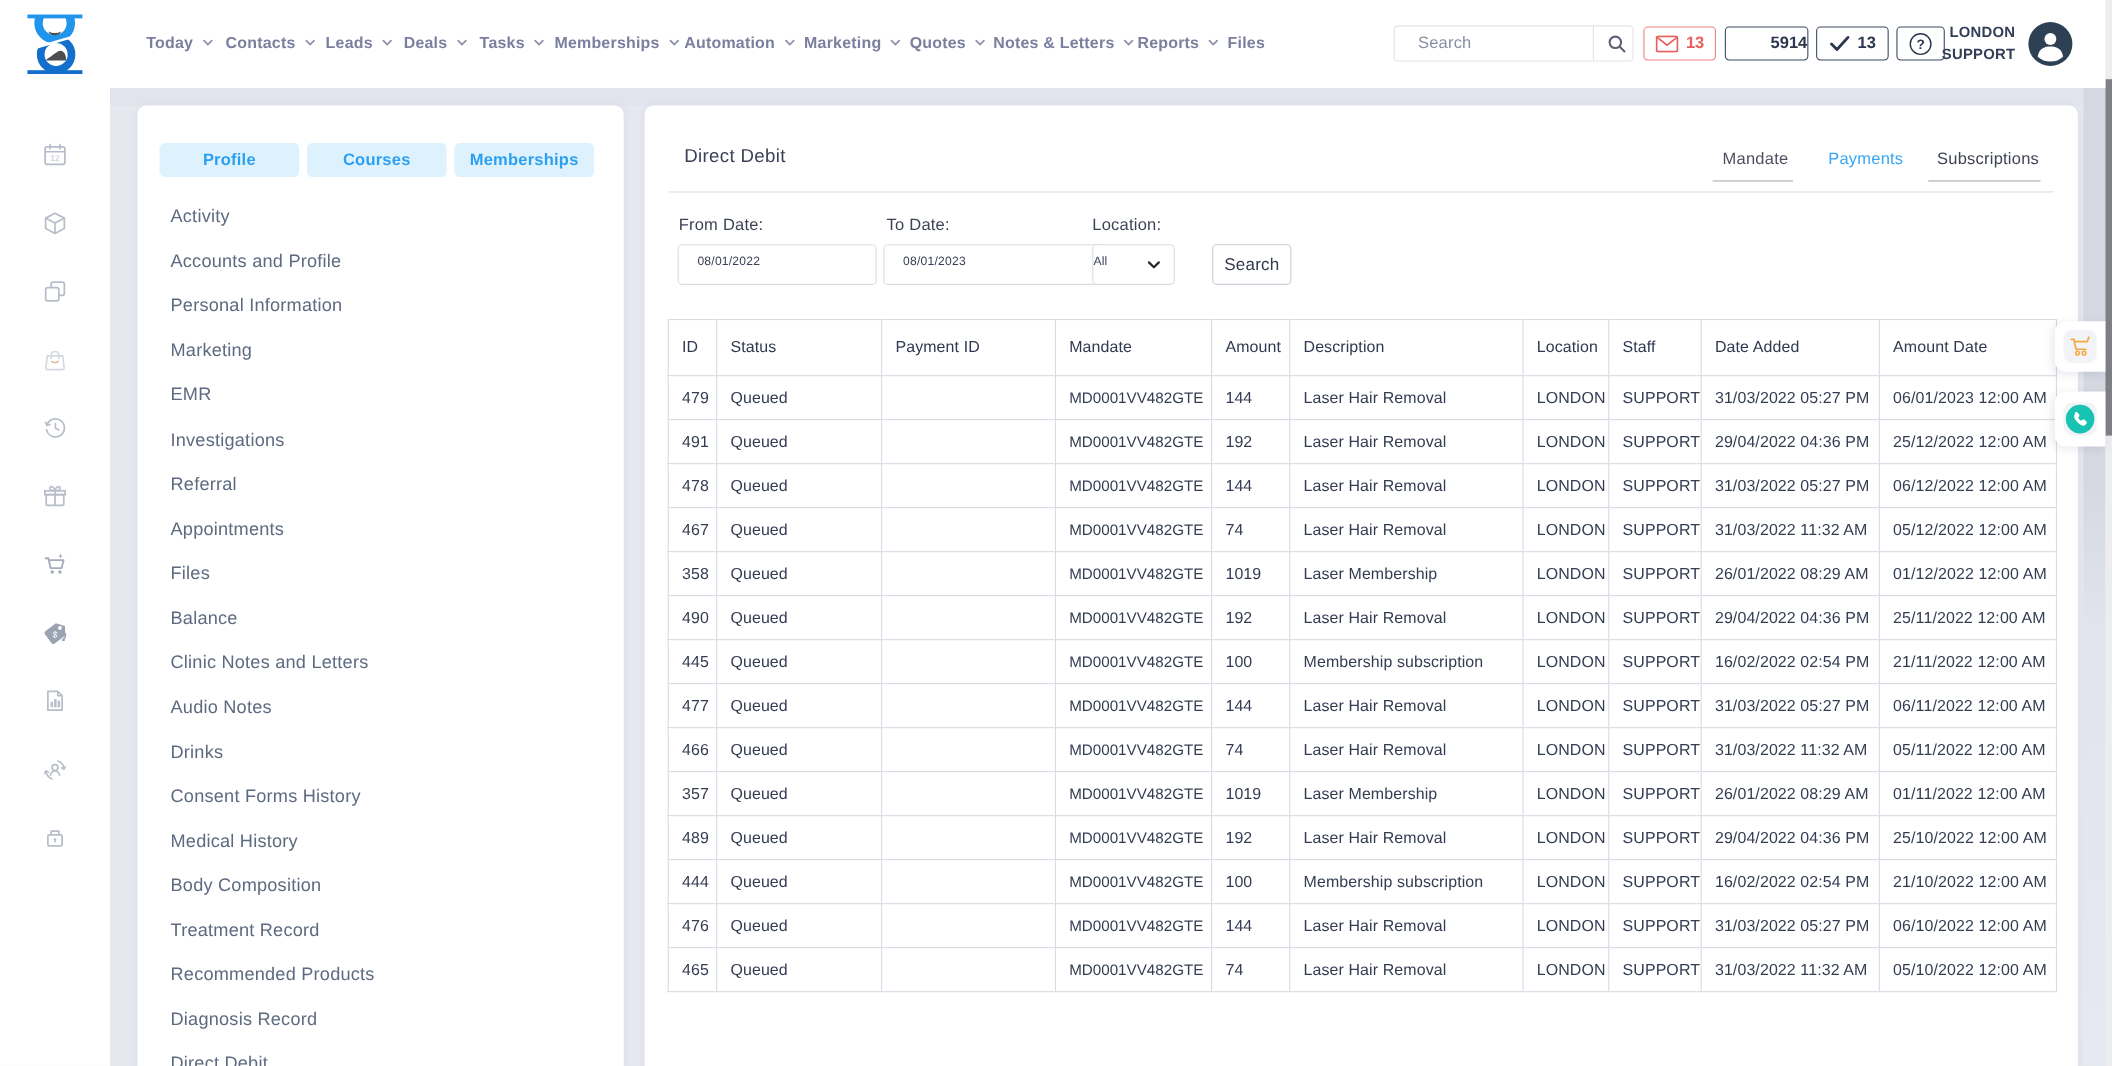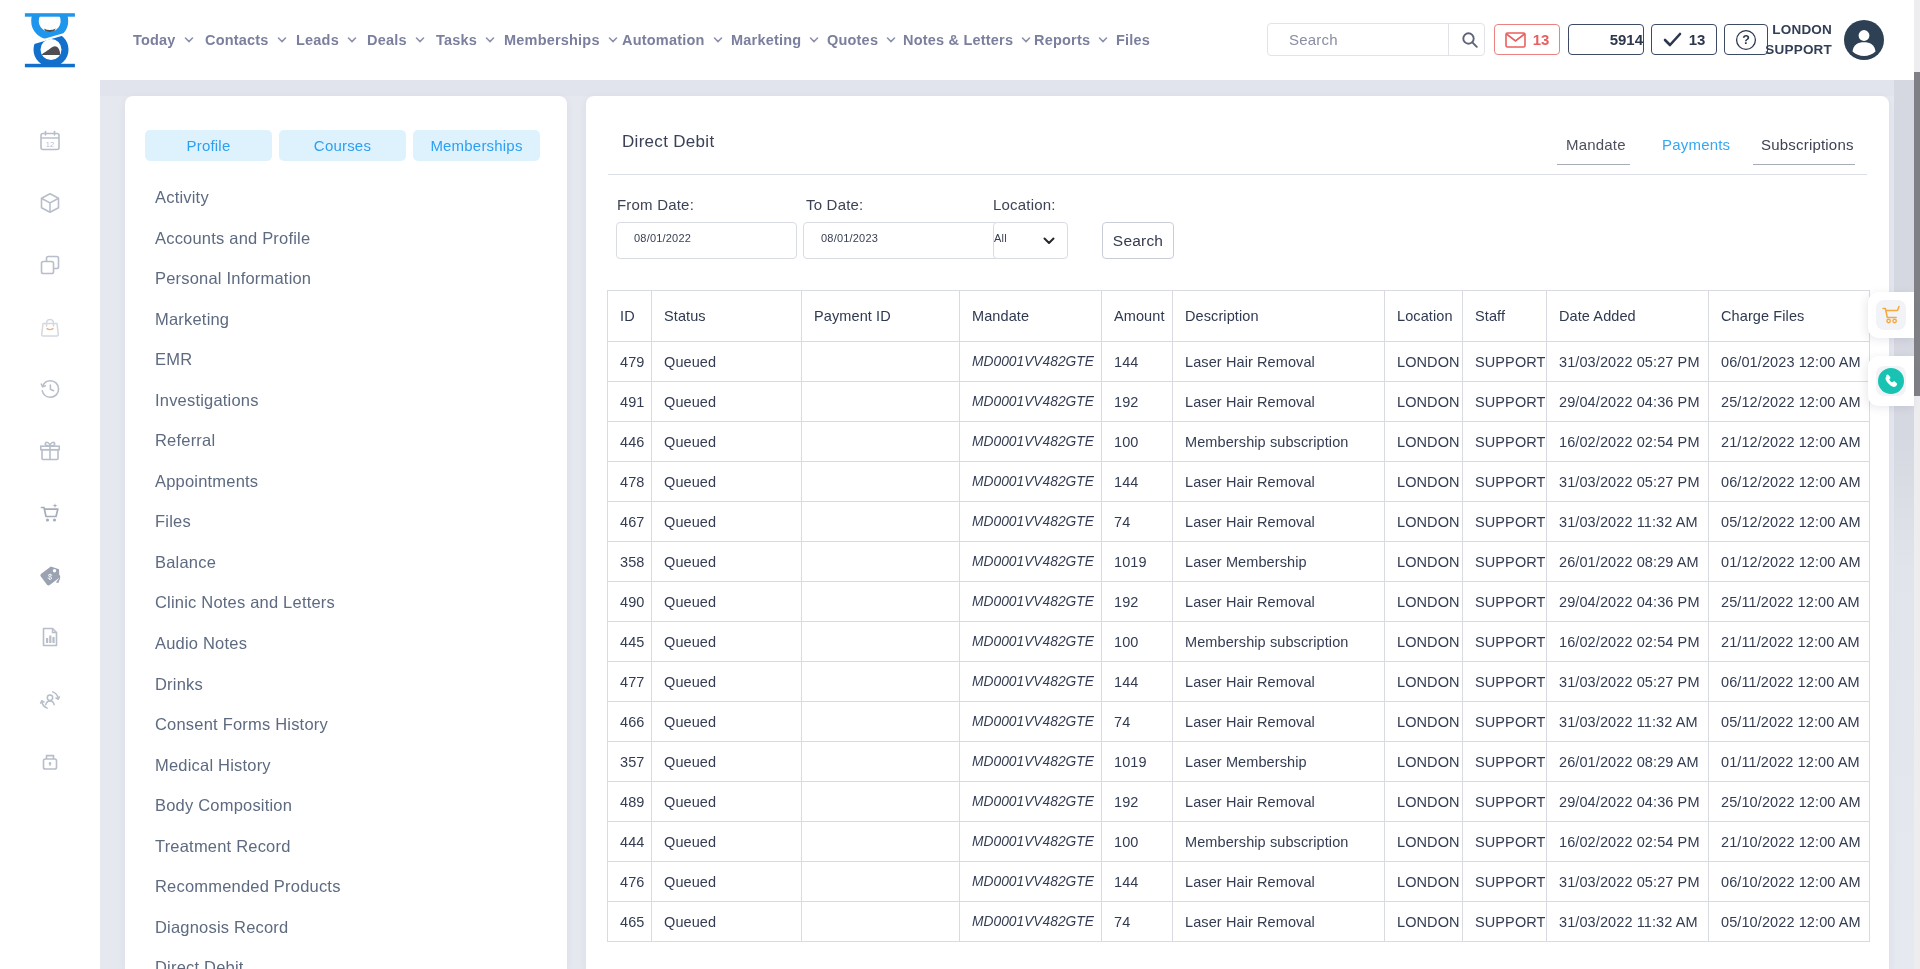--- a/index.html
+++ b/index.html
@@ -24,38 +24,38 @@
   #avatar { position:absolute; left:1844px; top:20px; width:40px; height:40px; border-radius:50%; background:#2e4053; }
   
   #sidebar { position:absolute; left:0; top:80px; width:100px; height:889px; background:#ffffff; z-index:4; }
   .side-ic { position:absolute; left:50%; transform:translateX(-50%); }
   
   #edgeband { position:absolute; left:1894px; top:80px; width:20px; height:889px; background:linear-gradient(#d6d8e1 0%, #d6d8e1 40%, #e2e4eb 55%, #e7e9f0 100%); }
   #sb-track { position:absolute; left:1914px; top:0; width:6px; height:969px; background:#ededf0; }
   #sb-thumb { position:absolute; left:1914px; top:72px; width:6px; height:324px; background:#7e8085; }
   
   #leftcard { position:absolute; left:125px; top:96px; width:442px; height:873px; background:#fff; border-radius:8px 8px 0 0; box-shadow:0 2px 8px rgba(40,50,90,.06); }
-  .ptab { position:absolute; top:34px; height:31px; width:127px; background:#def2fe; border-radius:5px; color:#2d9ff1; font-size:15px; font-weight:400; text-align:center; line-height:31px; letter-spacing:.2px; }
+  .ptab { position:absolute; top:34px; height:31px; width:127px; background:#def2fe; border-radius:5px; color:#2d9ff1; font-size:15px; font-weight:700; text-align:center; line-height:31px; letter-spacing:.2px; }
   #leftmenu { position:absolute; left:30px; top:81px; width:380px; }
   #leftmenu div { height:40.55px; line-height:40.55px; font-size:16.5px; color:#5d6a80; letter-spacing:.2px; }
   #rightcard { position:absolute; left:586px; top:96px; width:1303px; height:873px; background:#fff; border-radius:8px 8px 0 0; box-shadow:0 2px 8px rgba(40,50,90,.06); overflow:hidden; }
   #dd-title { position:absolute; left:36px; top:36px; font-size:17px; font-weight:500; color:#3a4157; letter-spacing:.3px; }
   .rtab { position:absolute; top:40px; font-size:15px; font-weight:500; letter-spacing:.2px; }
   .runder { position:absolute; top:68px; height:1px; background:#a9abb5; }
   #hdivider { position:absolute; left:22px; top:78px; width:1259px; height:1px; background:#dcdee5; }
   .flabel { position:absolute; top:100px; font-size:15px; color:#3d4356; letter-spacing:.2px; }
   .fbox { position:absolute; top:126px; height:37px; border:1px solid #dadce4; border-radius:4px; background:#fff; font-size:11px; color:#383f53; }
   .fbox .txt { position:absolute; left:17px; top:9px; letter-spacing:.2px; }
   #fsearch { position:absolute; left:516px; top:126px; width:72px; height:37px; border:1px solid #c9cdd8; border-radius:4px; background:#fff; font-size:15.5px; font-weight:500; color:#333a4e; text-align:center; line-height:35px; letter-spacing:.2px; }
   
   #ddtable { position:absolute; left:21px; top:194px; border-collapse:collapse; table-layout:fixed; }
   #ddtable th, #ddtable td { border:1px solid #d9dbe3; font-weight:400; text-align:left; padding:0 0 0 12px; font-size:14.5px; color:#333c52; letter-spacing:.1px; white-space:nowrap; overflow:hidden; }
   #ddtable th { height:51px; font-weight:500; color:#2f3950; }
   #ddtable td { height:40px; }
-  #ddtable td:nth-child(4) { font-size:13.8px; letter-spacing:0;font-style:italic; }
+  #ddtable td:nth-child(4) { font-size:13.8px; letter-spacing:0; }
   
   .floatbox { position:absolute; left:1868px; width:46px; background:#fff; box-shadow:-2px 2px 8px rgba(40,50,90,.10); border-radius:10px 0 0 10px; z-index:6; }
   .floatsq { position:absolute; left:8px; width:30px; height:30px; border-radius:8px; background:#f2f3f7; }
 </style>
 </head>
 <body>
 <div class="abs" style="left:100px;top:80px;width:1794px;height:16px;background:#e2e4ed"></div>
 
 <div id="edgeband"></div>
 <div id="sb-track"></div>
@@ -299,21 +299,21 @@
         <tr>
           <th>ID</th>
           <th>Status</th>
           <th>Payment ID</th>
           <th>Mandate</th>
           <th>Amount</th>
           <th>Description</th>
           <th>Location</th>
           <th>Staff</th>
           <th>Date Added</th>
-          <th>Charge Files</th>
+          <th>Amount Date</th>
         </tr>
   </tbody>
       <tbody>
         <tr>
           <td>479</td>
           <td>Queued</td>
           <td></td>
           <td>MD0001VV482GTE</td>
           <td>144</td>
           <td>Laser Hair Removal</td>
@@ -326,32 +326,20 @@
           <td>491</td>
           <td>Queued</td>
           <td></td>
           <td>MD0001VV482GTE</td>
           <td>192</td>
           <td>Laser Hair Removal</td>
           <td>LONDON</td>
           <td>SUPPORT</td>
           <td>29/04/2022 04:36 PM</td>
           <td>25/12/2022 12:00 AM</td>
-        </tr>
-        <tr>
-          <td>446</td>
-          <td>Queued</td>
-          <td></td>
-          <td>MD0001VV482GTE</td>
-          <td>100</td>
-          <td>Membership subscription</td>
-          <td>LONDON</td>
-          <td>SUPPORT</td>
-          <td>16/02/2022 02:54 PM</td>
-          <td>21/12/2022 12:00 AM</td>
         </tr>
         <tr>
           <td>478</td>
           <td>Queued</td>
           <td></td>
           <td>MD0001VV482GTE</td>
           <td>144</td>
           <td>Laser Hair Removal</td>
           <td>LONDON</td>
           <td>SUPPORT</td>

